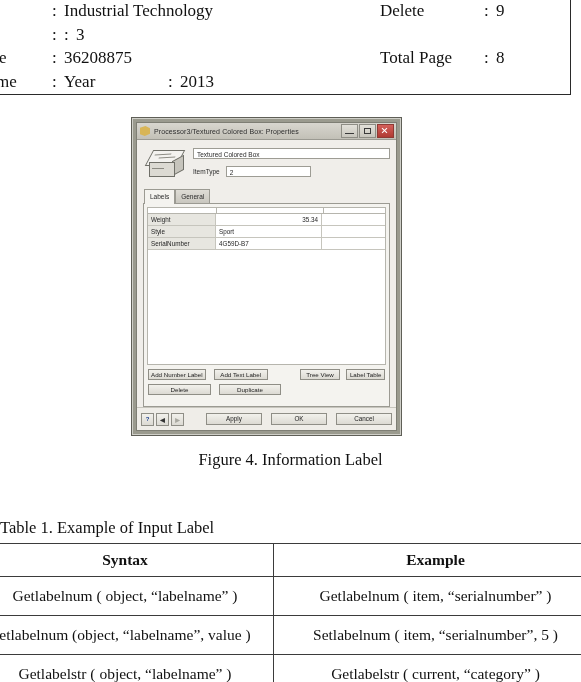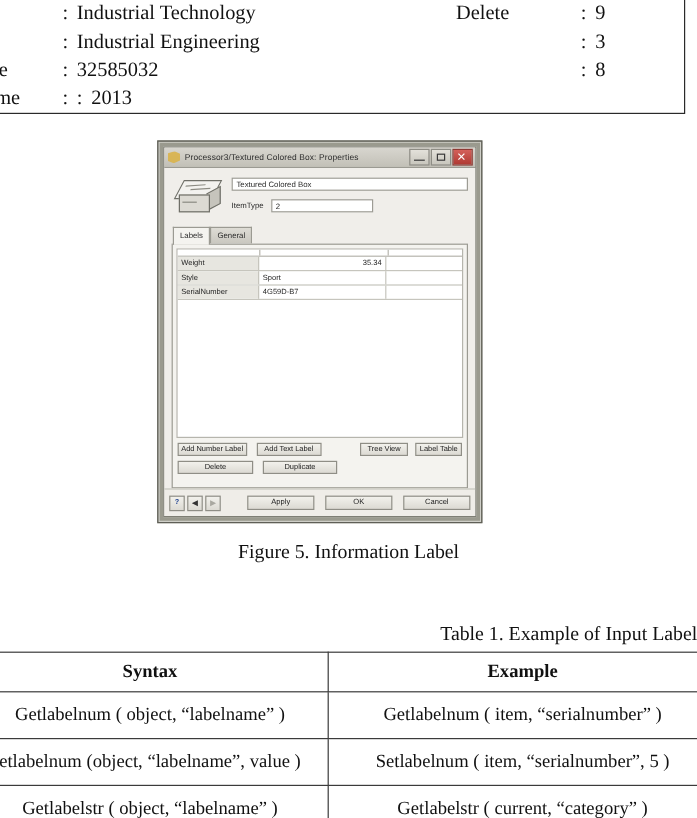--- a/index.html
+++ b/index.html
@@ -260,21 +260,21 @@
     margin-left:7px;box-sizing:border-box;
   }
 
   
   .fig-caption{
     position:absolute;left:0;right:0;top:450px;
     text-align:center;font-size:16.5px;
   }
   .table-caption{
     position:absolute;left:0;right:0;top:518px;
-    text-align:right;font-size:16.5px;padding-left:13px;
+    text-align:left;font-size:16.5px;
   }
 
   
   .tbl{
     position:absolute;
     left:-24px;
     top:543px;
     width:621px;
     border-collapse:collapse;
     table-layout:fixed;
@@ -301,34 +301,35 @@
       <span class="hlabel">ulty</span>
       <span class="hsep">:</span>
       <span class="hvalue">Industrial Technology</span>
       <span class="hlabel2">Delete</span>
       <span class="hsep">:</span>
       <span class="hvalue2">9</span>
     </div>
     <div class="hrow">
       <span class="hlabel">artment</span>
       <span class="hsep">:</span>
-      <span class="hvalue">Industrial Engineering</span>
       <span class="hsep">:</span>
       <span class="hvalue2">3</span>
     </div>
     <div class="hrow">
       <span class="hlabel">ject Couse Code</span>
       <span class="hsep">:</span>
-      <span class="hvalue">32585032</span>
+      <span class="hvalue">36208875</span>
+      <span class="hlabel2">Total Page</span>
       <span class="hsep">:</span>
       <span class="hvalue2">8</span>
     </div>
     <div class="hrow">
       <span class="hlabel">ject Course Name</span>
       <span class="hsep">:</span>
+      <span class="hlabel2">Year</span>
       <span class="hsep">:</span>
       <span class="hvalue2">2013</span>
     </div>
   </div>
 </div>
 
 <div class="figure-wrap">
   <div class="dlg-frame">
     <div class="dlg">
 
@@ -422,21 +423,21 @@
         <span class="footer-spacer"></span>
         <span class="fbtn">Apply</span>
         <span class="fbtn">OK</span>
         <span class="fbtn">Cancel</span>
       </div>
 
     </div>
   </div>
 </div>
 
-<div class="fig-caption">Figure 5. Information Label</div>
+<div class="fig-caption">Figure 4. Information Label</div>
 <div class="table-caption">Table 1. Example of Input Label</div>
 
 <table class="tbl">
   <colgroup>
       <col class="c-syntax">
       <col class="c-example">
     </colgroup>
   <thead>
     <tr>
       <th>Syntax</th>

